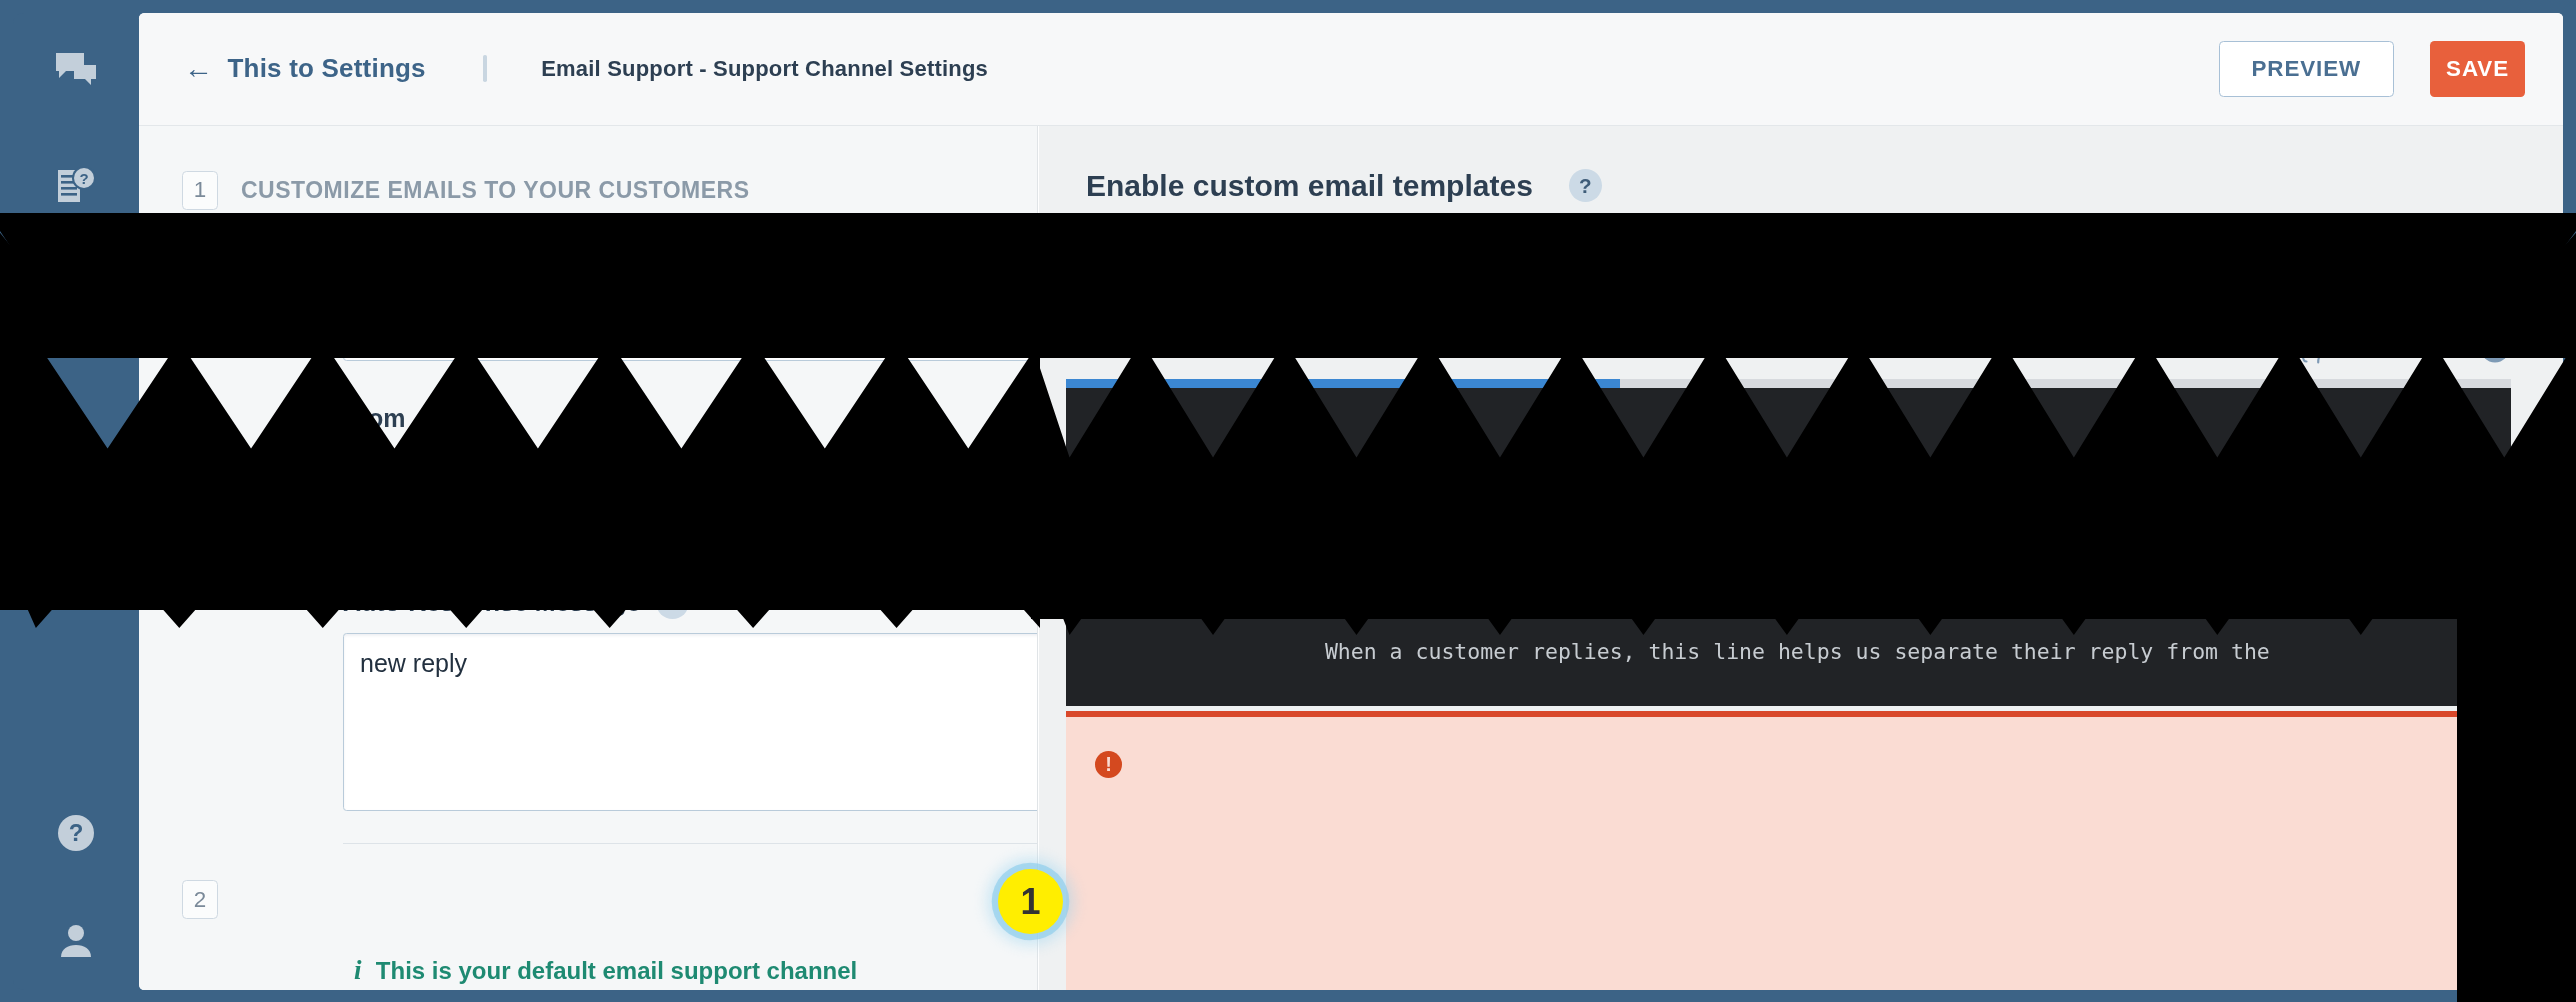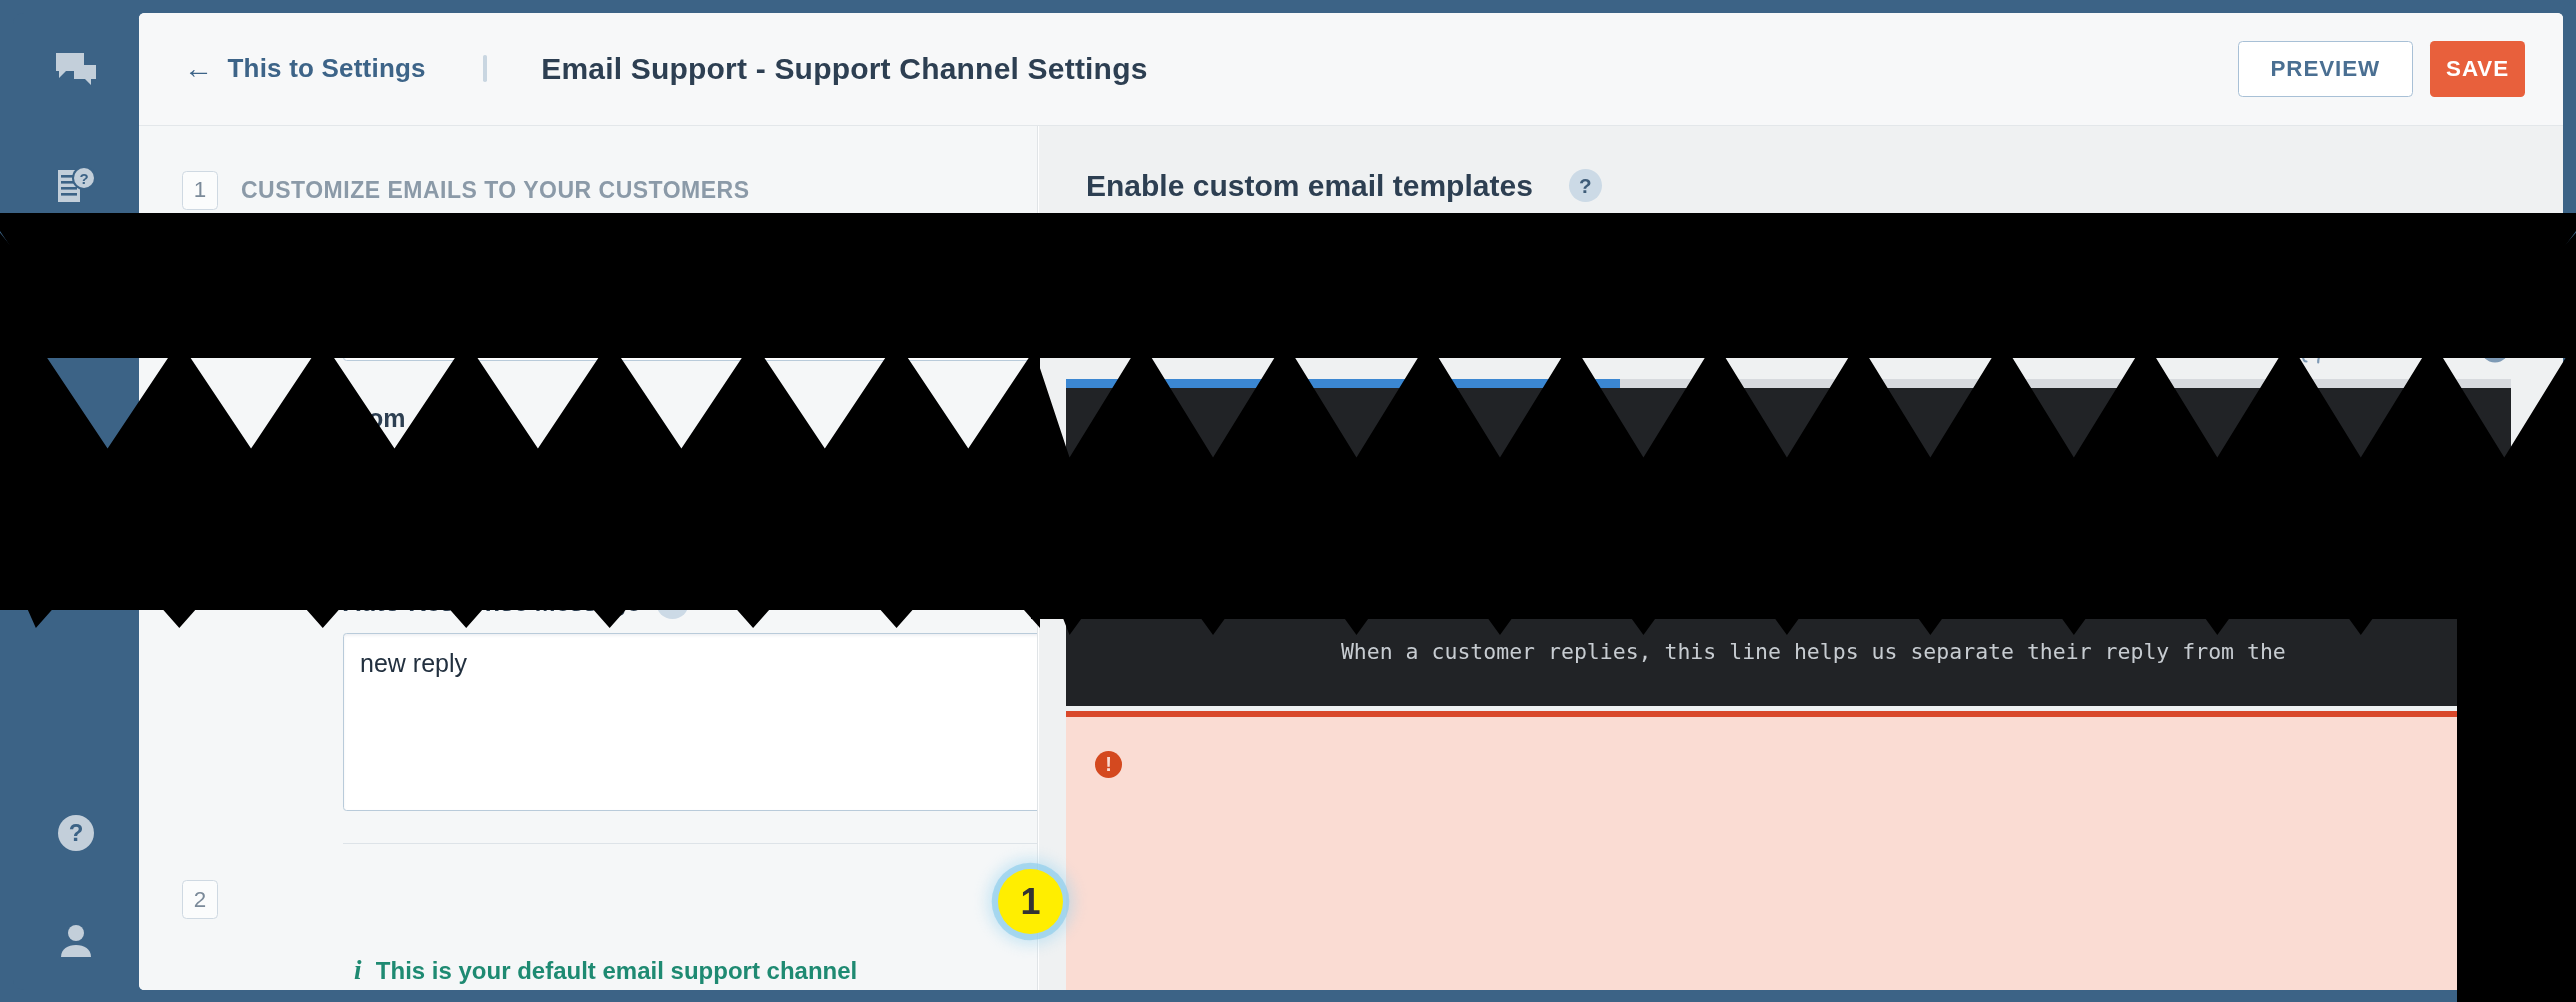--- a/index.html
+++ b/index.html
@@ -52,25 +52,25 @@
     margin-left: 45px;
     color: #3d6488; font-size: 26px; font-weight: bold;
     cursor: pointer; letter-spacing: 0.2px;
   }
   .back-arrow { font-size: 29px; line-height: 1; }
   .bar-sep {
     width: 4.5px; height: 27px; background: #c9d6e1;
     margin-left: 57px; margin-right: 54px; border-radius: 1.8px;
   }
   .page-title {
-    color: #2d3f52; font-size: 30px; font-weight: bold; letter-spacing: 0.2px;
+    color: #2d3f52; font-size: 22px; font-weight: bold; letter-spacing: 0.2px;
   }
   .topbar-actions {
     position: absolute; right: 38px; top: 0; height: 113px;
-    display: flex; align-items: center; gap: 17px;
+    display: flex; align-items: center; gap: 36px;
   }
   .btn-preview {
     height: 56px; padding: 0 32px;
     display: flex; align-items: center; justify-content: center;
     background: #ffffff; border: 1.8px solid #a8c0d6; border-radius: 4.5px;
     color: #4a6f92; font-size: 22.4px; font-weight: bold; letter-spacing: 0.9px;
     cursor: pointer;
   }
   .btn-save {
     height: 56px; padding: 0 16px;
@@ -183,21 +183,21 @@
     position: absolute; left: 0; top: 0; width: 554px; height: 9px;
     background: #3b87d2; cursor: grab;
   }
   .editor {
     position: absolute; left: 0; top: 9px; width: 1445px; height: 318px;
     background: #212326; overflow: hidden;
     font-family: "DejaVu Sans Mono", monospace;
     font-size: 21.5px; line-height: 48px; color: #c7ccd1;
     white-space: pre;
   }
-  .editor .line { padding-left: 16px; }
+  .editor .line { padding-left: 0; }
 
   
   .err-banner {
     position: absolute; left: 27px; top: 585px;
     width: 1445px; height: 280px;
     background: #fadcd3; border-top: 6.3px solid #d9482a;
   }
   .err-title {
     display: flex; align-items: center; gap: 14.3px;
     margin: 34px 0 0 29px;

